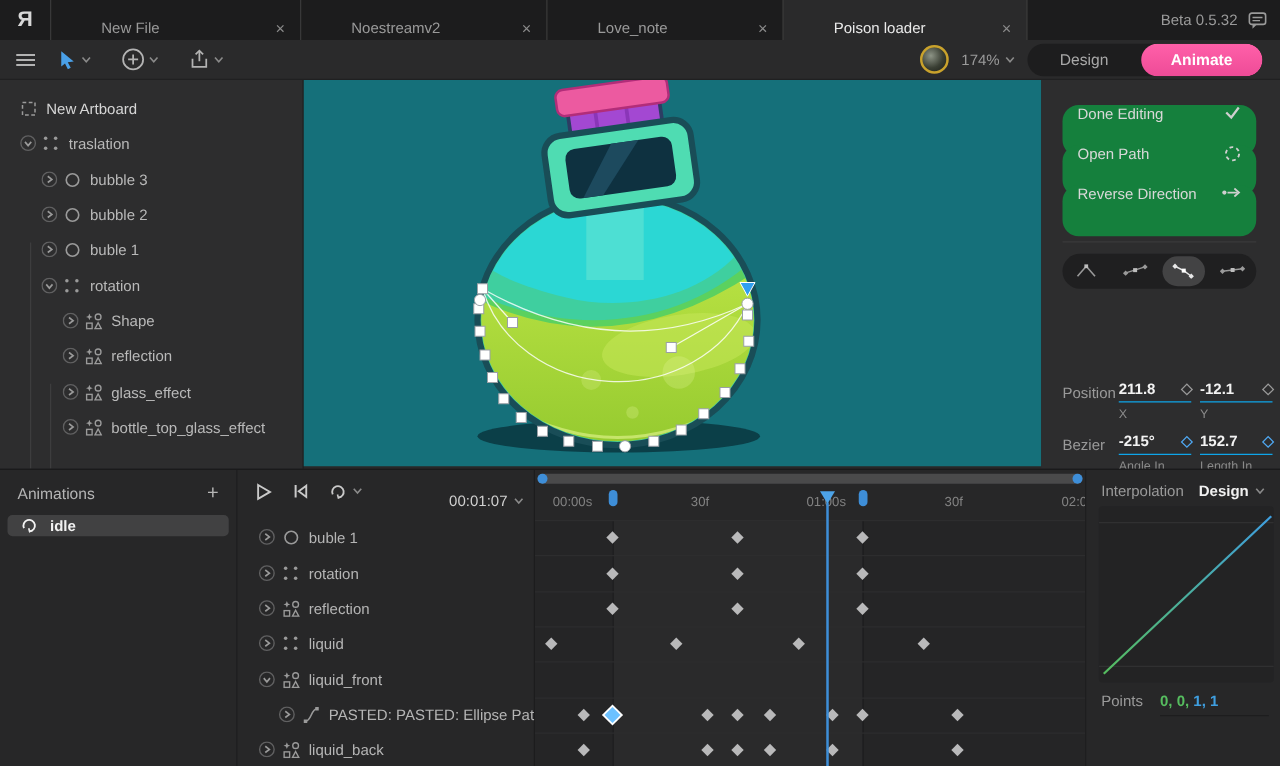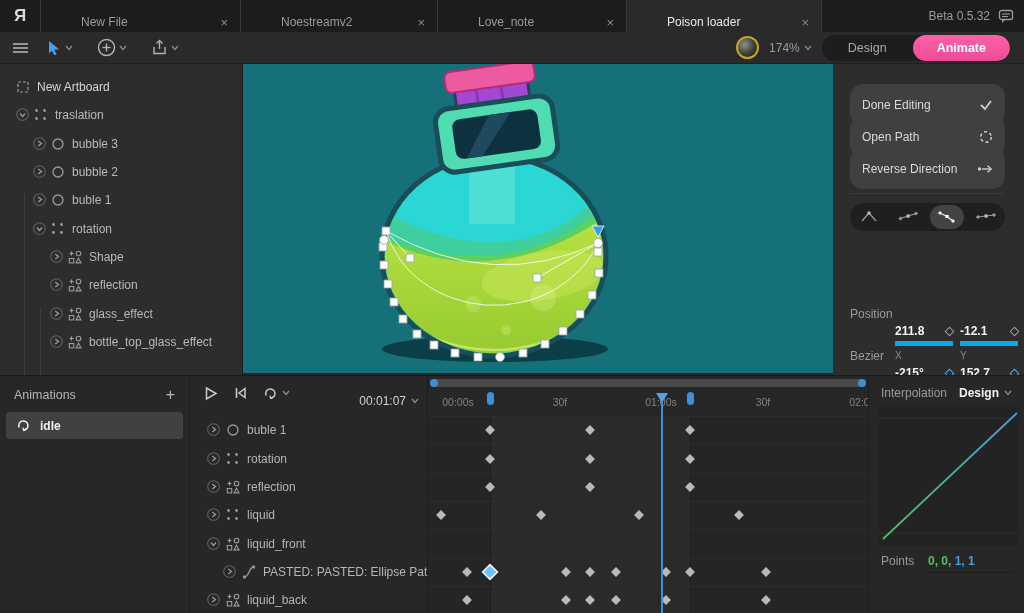--- a/index.html
+++ b/index.html
@@ -37,42 +37,42 @@
   .tree-guide{ position:absolute; width:1px; background:#3d3d3e; }
   .trow{ height:28.3px; display:flex; align-items:center; gap:4px; white-space:nowrap; }
   .trow .tlab{ color:#b9b9b9; margin-left:3px; }
   .trow.root .tlab{ color:#d6d6d6; }
   .expander{ width:14px; height:14px; flex:0 0 14px; }
   .node-icon{ width:14px; height:14px; flex:0 0 14px; }
   
   .canvas{ position:absolute; left:243px; top:64px; width:590px; height:309px; background:#15707a; overflow:hidden; }
   
   .right-panel{ position:absolute; left:833px; top:64px; width:191px; height:311px; background:#2d2d2e; }
-  .rp-btn{ position:absolute; left:17px; width:155px; height:41px; border-radius:13px; background:#404040;
-     display:flex; align-items:center; padding:0 12px; color:#d8d8d8; cursor:pointer; }
+  .rp-btn{ position:absolute; left:17px; width:155px; height:41px; border-radius:13px; background:#15803d;
+     display:flex; padding:0 12px; color:#d8d8d8; cursor:pointer; }
   .rp-btn .bico{ margin-left:auto; display:flex; }
   .rp-divider{ position:absolute; left:17px; width:155px; height:1px; background:#3a3a3b; top:129px; }
   .vertex-bar{ position:absolute; left:17px; top:139px; width:155px; height:28px; background:#1f1f20; border-radius:14px; display:flex; }
   .vx{ flex:1; display:flex; align-items:center; justify-content:center; border-radius:12px; margin:2px; cursor:pointer; }
   .vx.selected{ background:#434344; }
   .props{ position:absolute; left:0; top:236px; width:191px; }
   .plabel{ position:absolute; left:17px; color:#9a9a9a; }
   .pfield{ position:absolute; width:58px; }
-  .pfield .pline{ display:flex; align-items:center; border-bottom:5px solid #0ea5e9; padding-bottom:3px;margin-top:20px; }
+  .pfield .pline{ display:flex; align-items:center; border-bottom:1px solid #0ea5e9; padding-bottom:3px; }
   .pfield .pval{ color:#f2f2f2; font-weight:700; }
   .pfield .kf{ margin-left:auto; }
   .pfield .psub{ display:block; margin-top:4px; color:#8a8a8a; font-size:10px; }
   .kf{ width:7px; height:7px; border:1.2px solid #9a9a9a; transform:rotate(45deg); display:inline-block; }
   .kf.blue{ border-color:#4fa8f2; }
   
   .bottom{ position:absolute; left:0; top:375px; width:1024px; height:238px; background:#272728; border-top:1px solid #1a1a1b; }
   .anim-panel{ position:absolute; left:0; top:0; width:190px; height:238px; border-right:1px solid #1e1e1f; }
   .anim-head{ display:flex; align-items:center; padding:10px 14px 6px 14px; color:#b5b5b5; font-size:12.5px; }
   .anim-add{ margin-left:auto; color:#b5b5b5; font-size:16px; cursor:pointer; }
-  .anim-item{ display:flex; align-items:center; gap:9px; height:27px; margin:2px 6px; border-radius:4px; padding:0 10px; color:#9a9a9a; cursor:pointer;}
+  .anim-item{ display:flex; align-items:center; gap:9px; height:17px; margin:2px 6px; border-radius:4px; padding:0 10px; color:#9a9a9a; cursor:pointer;}
   .anim-item.selected{ background:#414142; color:#f2f2f2; font-weight:700; }
   .tl-left{ position:absolute; left:190px; top:0; width:238px; height:238px; border-right:1px solid #1c1c1d; }
   .tl-controls{ display:flex; align-items:center; height:34px; padding-left:14px; gap:16px; }
   .tl-time{ margin-left:auto; padding-right:8px; display:flex; align-items:center; gap:5px; color:#d0d0d0;margin-top:16px; }
   .track-rows{ position:absolute; top:40px; left:0; width:238px; }
   .track{ height:28.35px; display:flex; align-items:center; gap:5px; white-space:nowrap; overflow:hidden; }
   .track .tlab{ color:#b5b5b5; margin-left:2px; }
   
   .tl-grid{ position:absolute; left:428px; top:0; width:440px; height:238px; overflow:hidden; }
   .tl-scrollbar{ position:absolute; left:2px; top:3px; width:436px; height:8px; background:#4a4a4b; border-radius:4px; }

